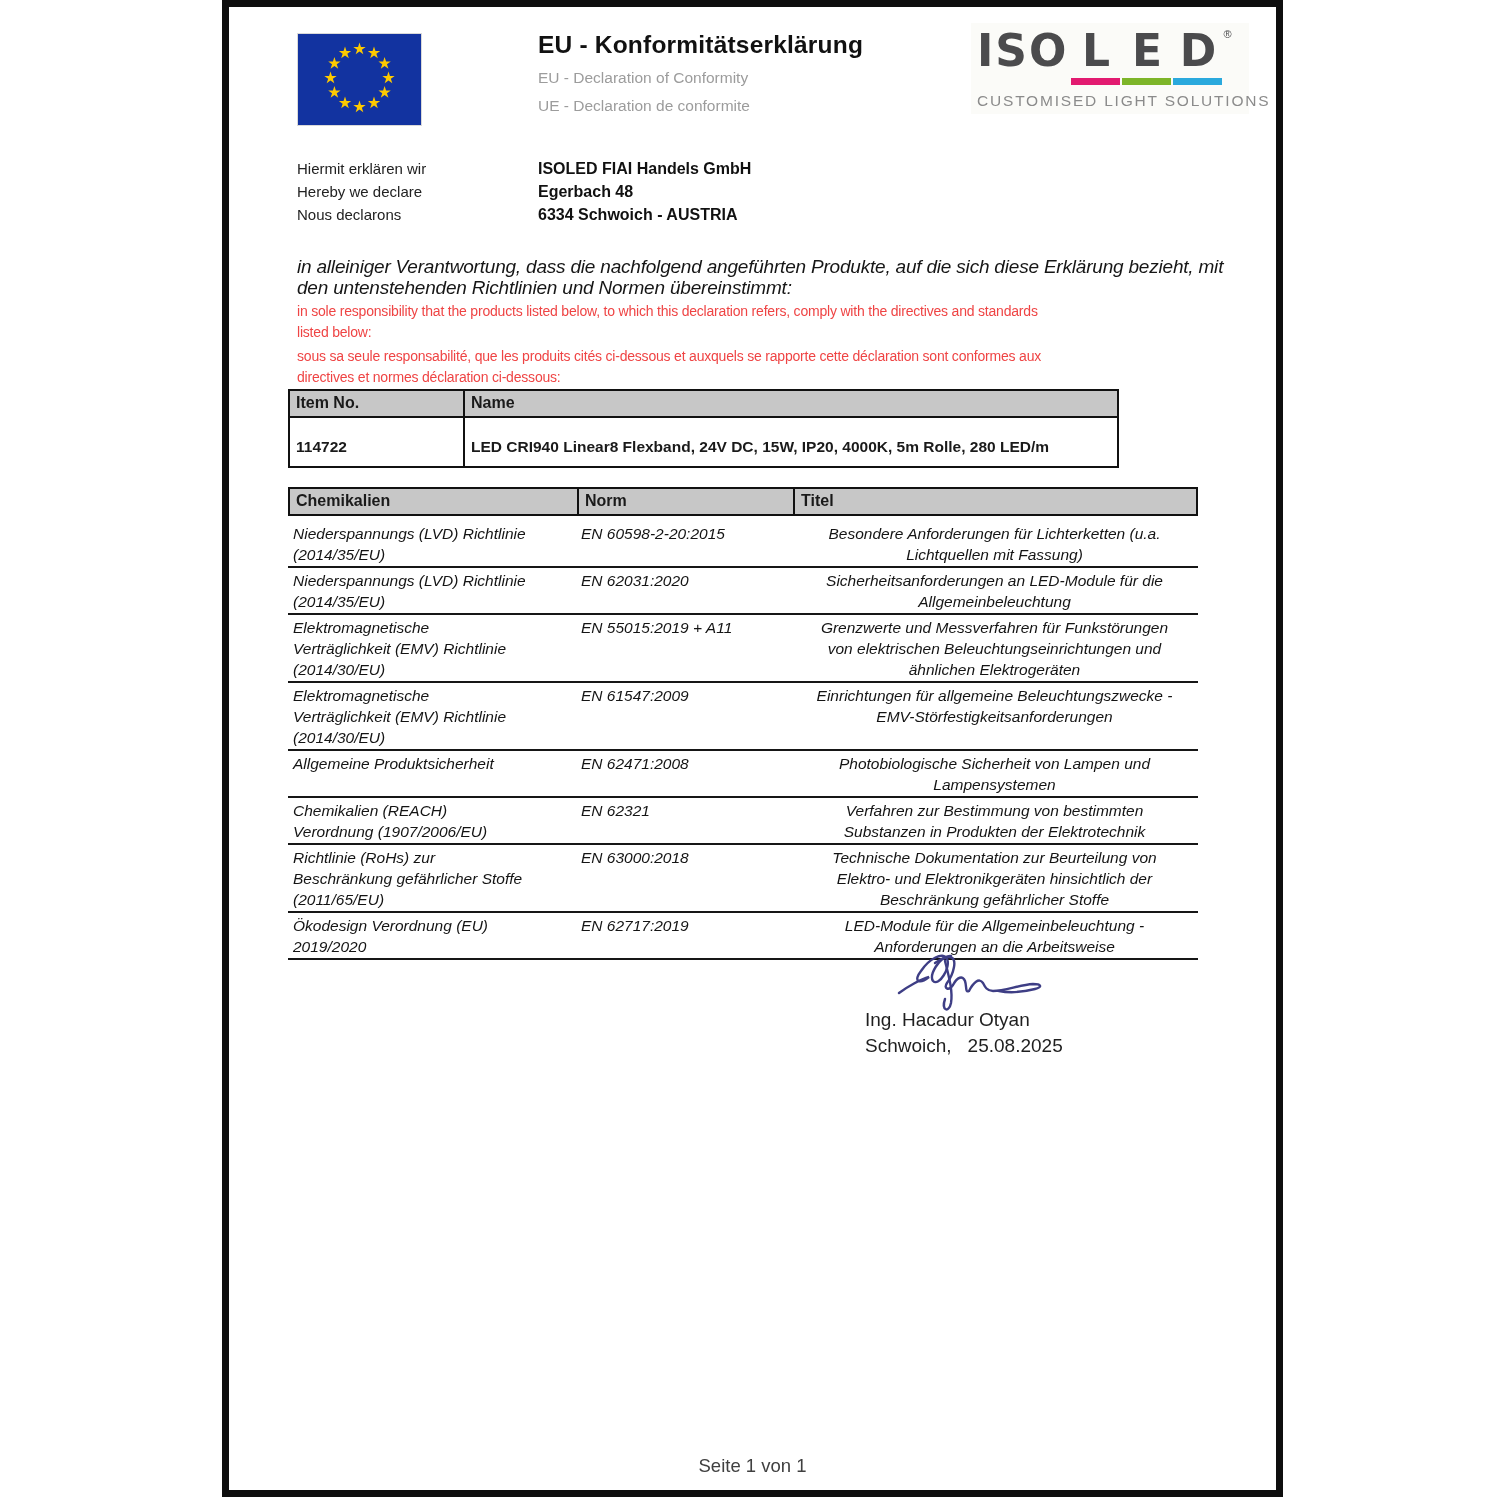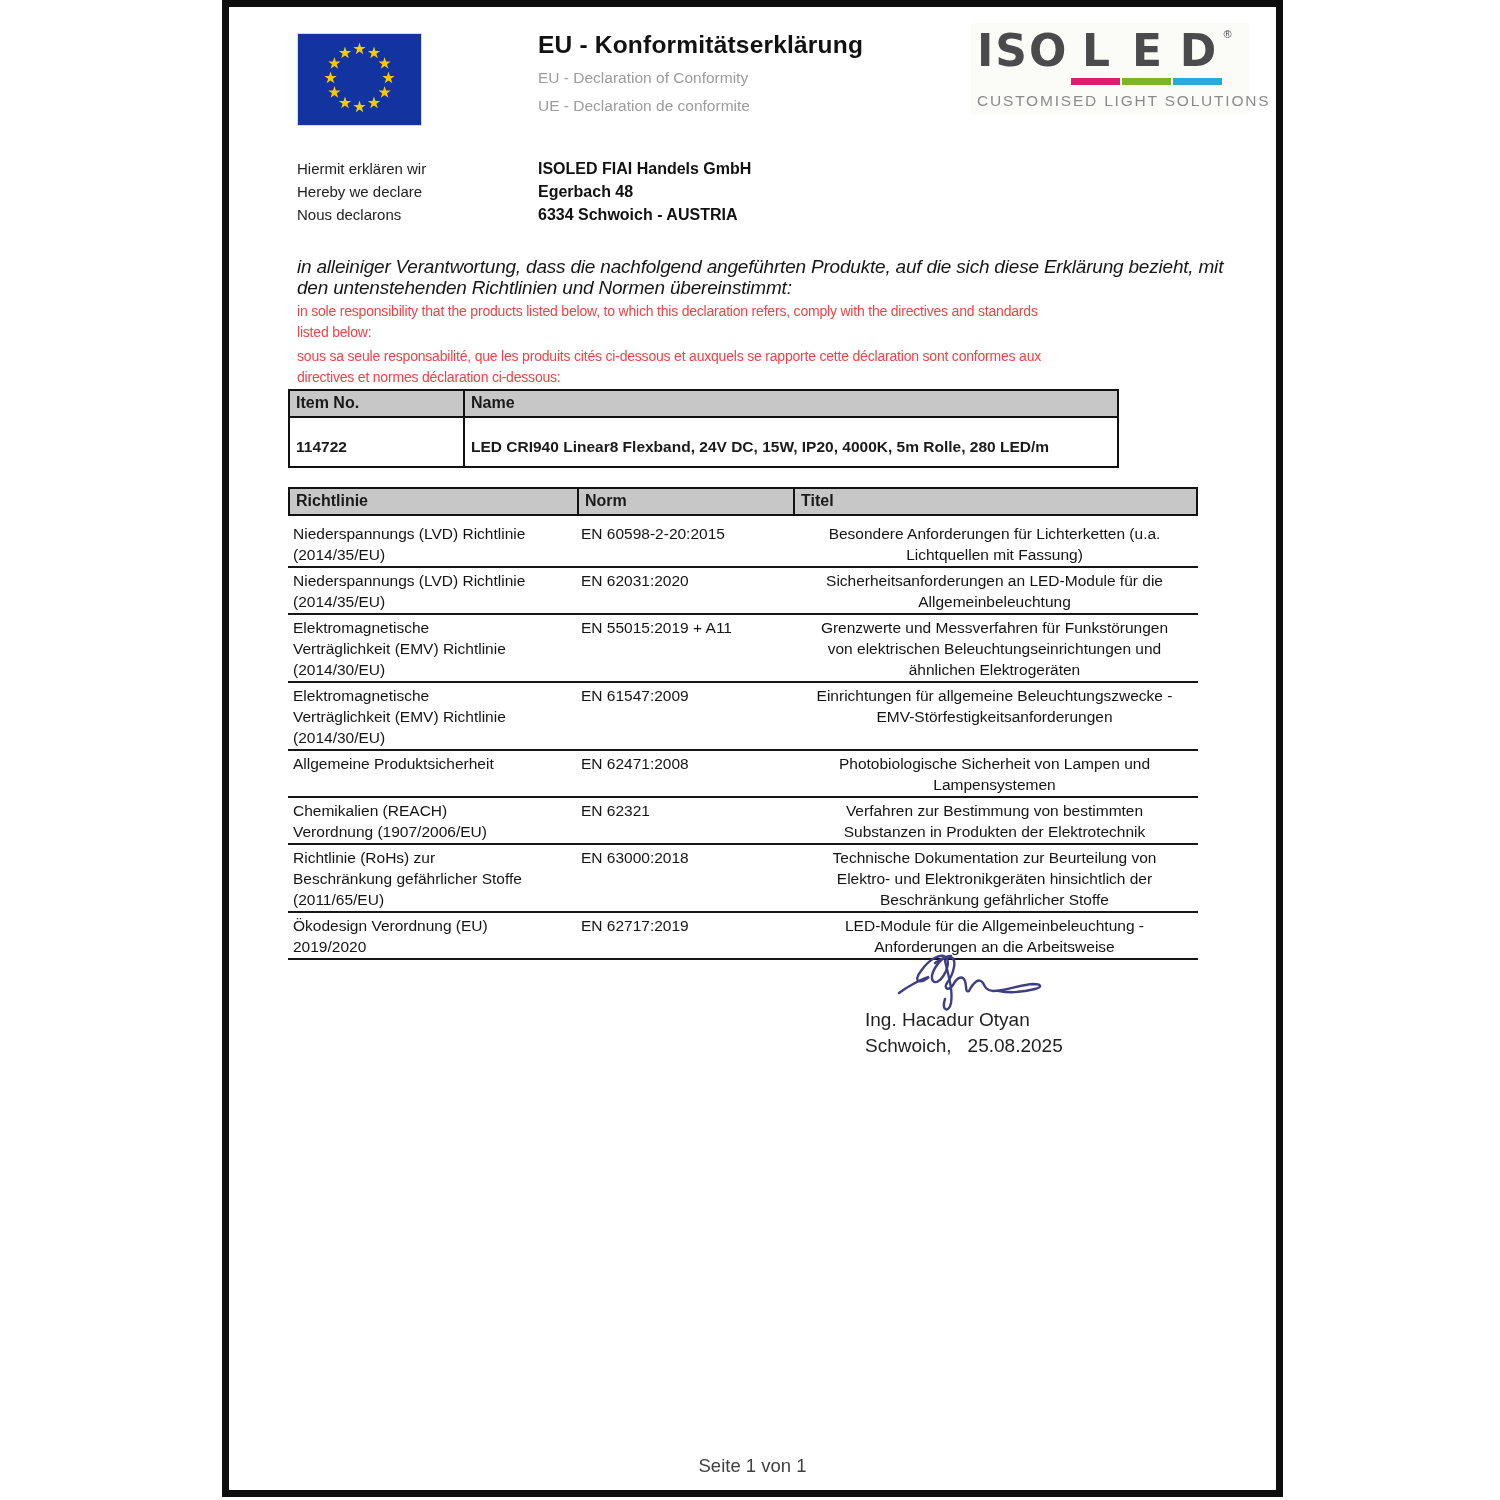--- a/index.html
+++ b/index.html
@@ -52,21 +52,21 @@
   .product-table .hrow { border-bottom:2px solid #111; }
   .pt-c1 { width:175px; }
   .pt-row { display:flex; font-weight:700; font-size:15.5px; }
   .pt-row > div { padding:20px 4px 10px 6px; box-sizing:border-box; }
 
   .std-header { left:59px; top:480px; width:910px; }
   .st-c1 { width:289px; } .st-c2 { width:216px; }
 
   .std-rows { left:59px; top:514px; width:910px; }
   .std-row { display:flex; border-bottom:2.5px solid #161616; padding:2px 0 1px 0; }
-  .std-row .cell { box-sizing:border-box; font-size:15.5px; line-height:21px; color:#141414; }
+  .std-row .cell { box-sizing:border-box; font-size:15.5px; line-height:21px; color:#141414;font-style:italic; }
   .cell.c1 { width:289px; padding-left:5px; padding-right:12px; }
   .cell.c2 { width:216px; padding-left:4px; padding-right:8px; }
   .cell.c3 { flex:1; padding-left:4px; padding-right:6px;text-align:center; }
 
   
   .sig-img { left:662px; top:940px; width:290px; height:72px; }
   .sig-name { left:636px; top:1001px; font-size:19px; line-height:24px; color:#1f1f1f; }
   .sig-place { left:636px; top:1027px; font-size:19px; line-height:24px; color:#1f1f1f; }
   .sig-date { margin-left:16px; }
 
@@ -148,21 +148,21 @@
       <div class="hcell">Name</div>
     </div>
     <div class="pt-row">
       <div class="pt-c1 vline">114722</div>
       <div>LED CRI940 Linear8 Flexband, 24V DC, 15W, IP20, 4000K, 5m Rolle, 280 LED/m</div>
     </div>
   </div>
 
   <div class="abs tbl std-header">
     <div class="hrow">
-      <div class="hcell st-c1 vline">Richtlinie</div>
+      <div class="hcell st-c1 vline">Chemikalien</div>
       <div class="hcell st-c2 vline">Norm</div>
       <div class="hcell">Titel</div>
     </div>
   </div>
 
   <div class="abs std-rows">
     <div class="std-row">
       <div class="cell c1">
           <div>Niederspannungs (LVD) Richtlinie</div>
           <div>(2014/35/EU)</div>

